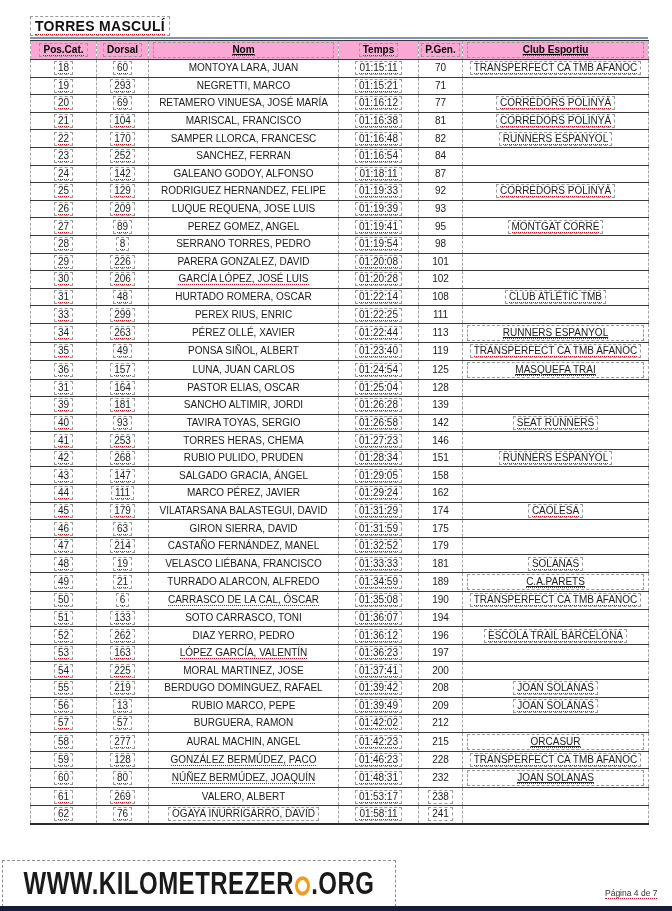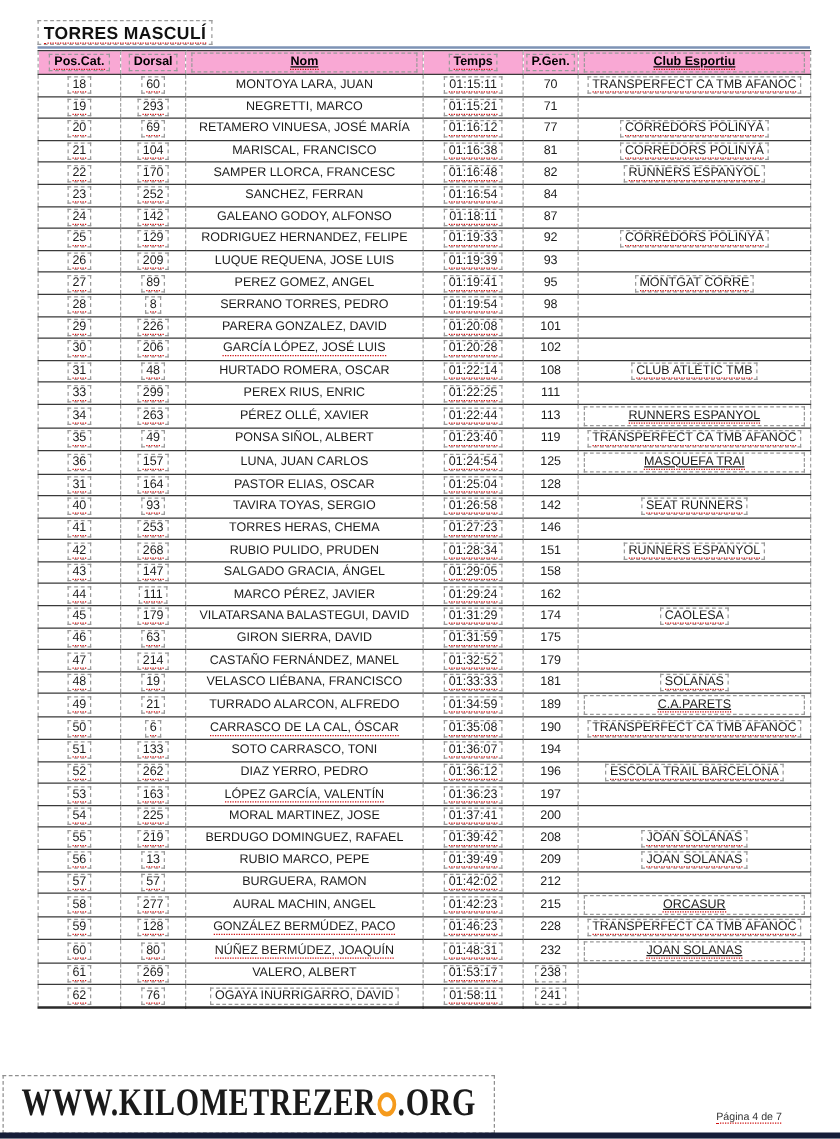--- a/index.html
+++ b/index.html
@@ -28,32 +28,32 @@
   tbody td { height:16.6px; }
   table.results { border-bottom:2px solid #2b2b2b; }
 
   .box { display:inline-block; border:1px dashed #9a9a9a; padding:0 3px; line-height:12px; }
   .box.wide { display:block; margin:1px 4px; padding:1px 0;text-decoration:underline; }
   .nobox { display:inline-block; line-height:12px; }
   .red { border-bottom:1px dotted #cf1010; }
 
   .footer-logo-box {
     position:absolute; left:2px; top:860px; width:392px; height:45px;
-    border:1px dashed #8f8f8f; display:flex; align-items:center; justify-content:center;font-family:Liberation Serif, serif;
+    border:1px dashed #8f8f8f; display:flex; align-items:center; justify-content:center;
   }
   .footer-logo {
     font-size:24px; font-weight:700; letter-spacing:0.5px; color:#1a1a1a;
     transform:scaleY(1.3); white-space:nowrap;
   }
   .logo-o-ring {
     display:inline-block; width:15px; height:15px; box-sizing:border-box;
     border:3px solid #f59a1c; border-radius:50%; vertical-align:-1px; margin:0 1px;
   }
   .page-number {
-    position:absolute; left:573px; top:888px; font-size:8.5px; color:#333;
+    position:absolute; left:605px; top:888px; font-size:8.5px; color:#333;
   }
   .bottom-bar { position:absolute; left:0; bottom:0; width:672px; height:5px; background:#151d38; }
 </style>
 </head>
 <body>
 
 <div class="page-title-wrap">
   <span class="page-title"><span class="red">TORRES MASCULÍ</span></span>
 </div>
 <div class="title-rule"></div>
@@ -232,20 +232,28 @@
       </tr>
       <tr>
         <td><span class="box"><span class="red">31</span></span></td>
         <td><span class="box"><span class="red">164</span></span></td>
         <td><span class="nobox"><span>PASTOR ELIAS, OSCAR</span></span></td>
         <td><span class="box"><span class="red">01:25:04</span></span></td>
         <td><span class="nobox"><span>128</span></span></td>
         <td></td>
       </tr>
       <tr>
+        <td><span class="box"><span class="red">39</span></span></td>
+        <td><span class="box"><span class="red">181</span></span></td>
+        <td><span class="nobox"><span>SANCHO ALTIMIR, JORDI</span></span></td>
+        <td><span class="box"><span class="red">01:26:28</span></span></td>
+        <td><span class="nobox"><span>139</span></span></td>
+        <td></td>
+      </tr>
+      <tr>
         <td><span class="box"><span class="red">40</span></span></td>
         <td><span class="box"><span class="red">93</span></span></td>
         <td><span class="nobox"><span>TAVIRA TOYAS, SERGIO</span></span></td>
         <td><span class="box"><span class="red">01:26:58</span></span></td>
         <td><span class="nobox"><span>142</span></span></td>
         <td><span class="box"><span class="red">SEAT RUNNERS</span></span></td>
       </tr>
       <tr>
         <td><span class="box"><span class="red">41</span></span></td>
         <td><span class="box"><span class="red">253</span></span></td>

